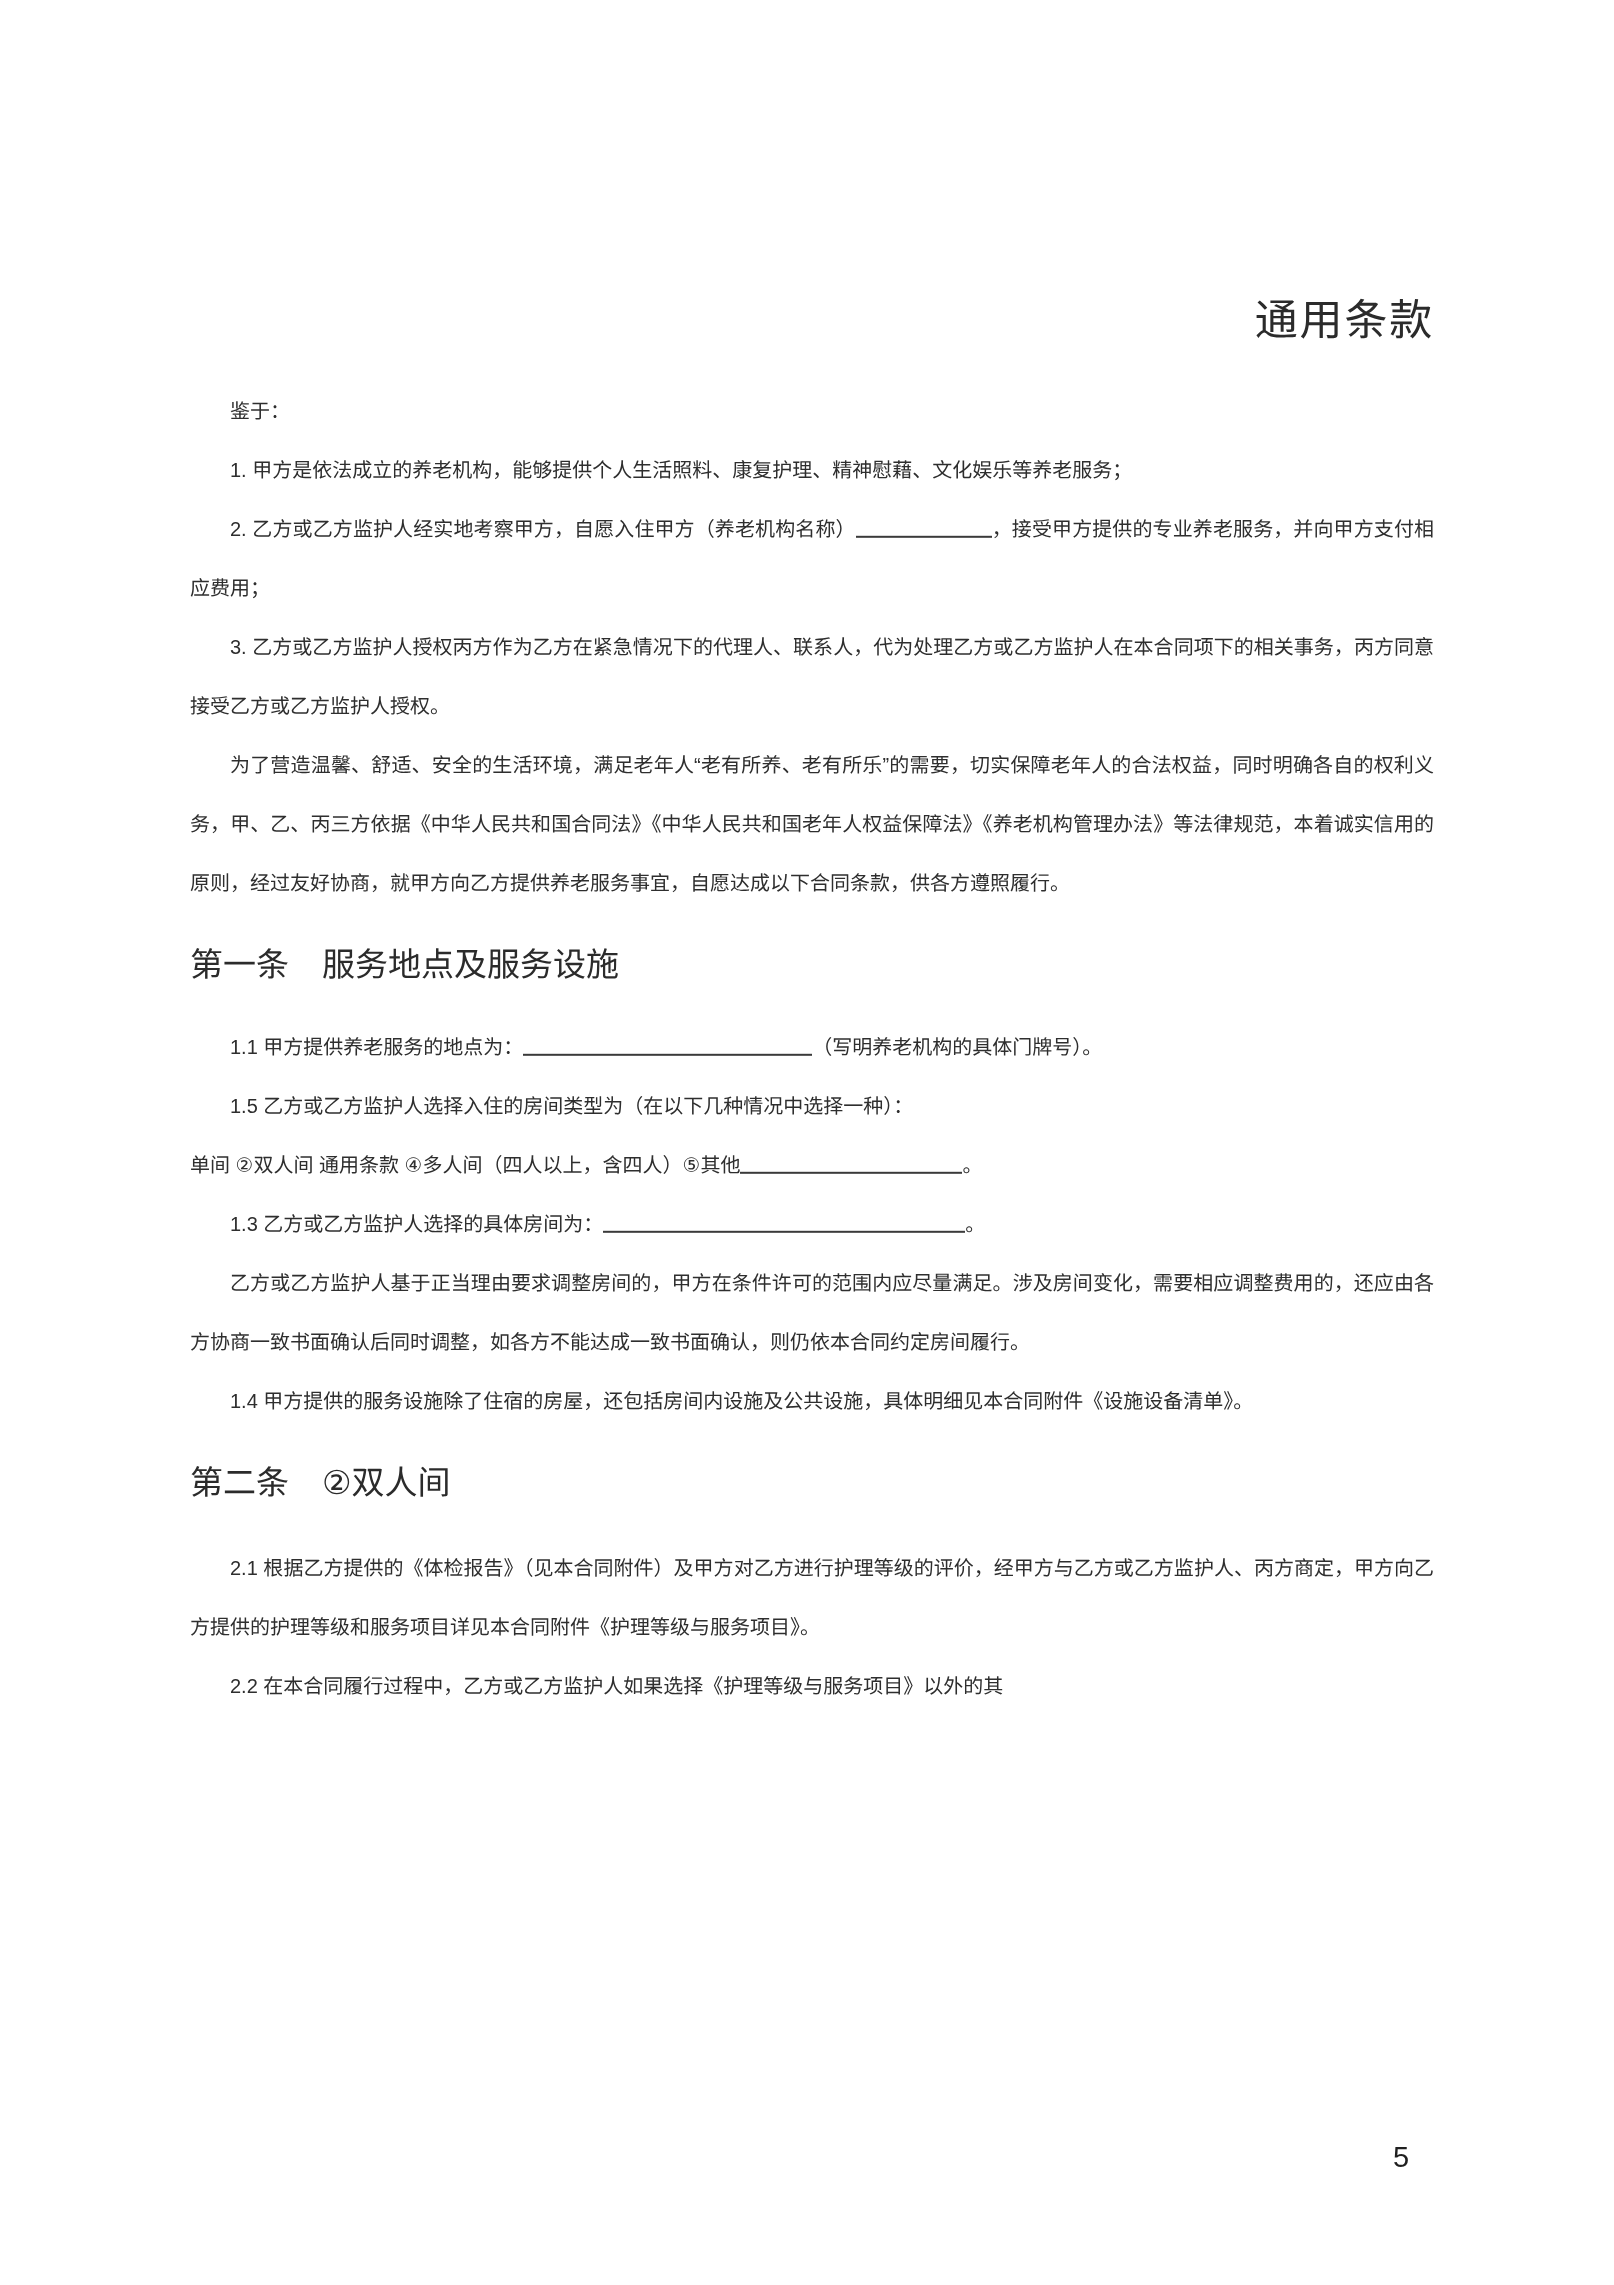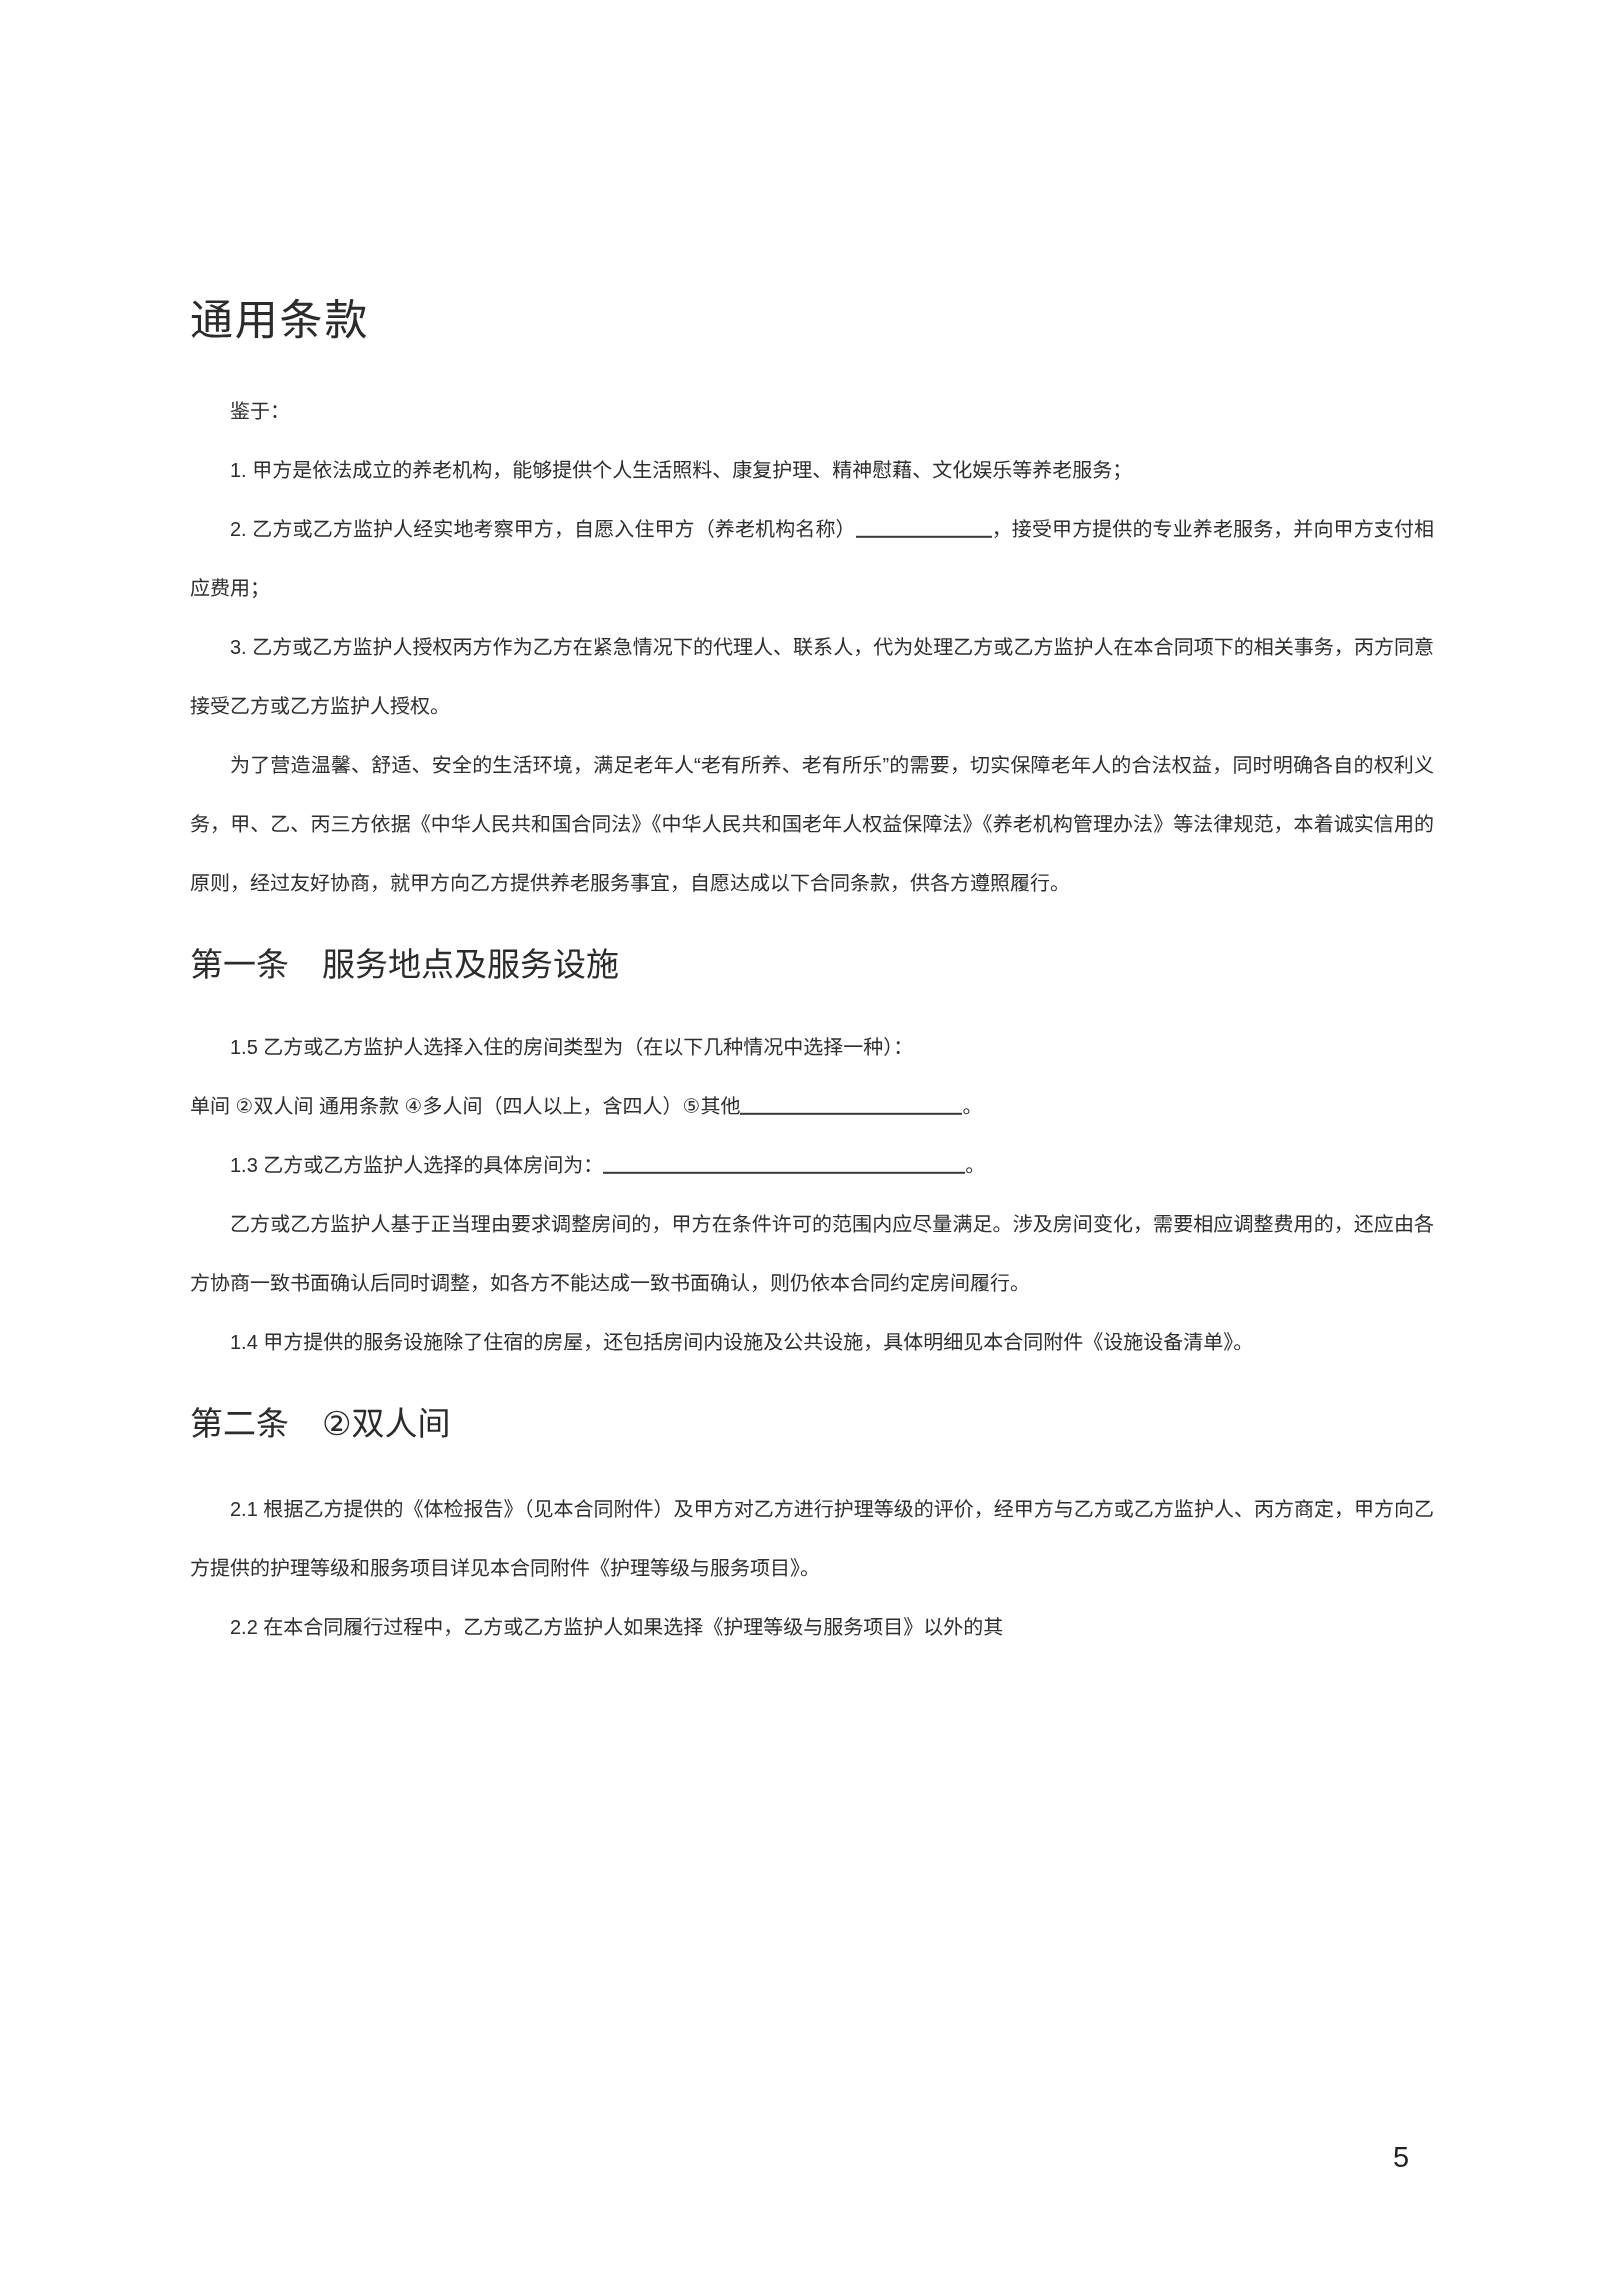--- a/index.html
+++ b/index.html
@@ -16,21 +16,21 @@
     box-sizing: border-box;
     padding: 0 181px 0 190px;
     font-family: "Liberation Sans", "DejaVu Sans", sans-serif;
     color: #2e2e2e;
   }
   .doc-title {
     margin: 294px 0 10px 0;
     font-size: 43px;
     line-height: 52px;
     font-weight: 500;
-    text-align: left;
+    text-align: right;
     letter-spacing: 1.8px;
     color: #2b2b2b;
   }
   p {
     margin: 0;
     font-size: 20px;
     line-height: 59px;
     text-align: justify;
     text-justify: inter-character;
     overflow-wrap: break-word;
@@ -78,20 +78,21 @@
   <p class="ind"><span>1. 甲方是依法成立的养老机构，能够提供个人生活照料、康复护理、精神慰藉、文化娱乐等养老服务；</span></p>
 
   <p class="ind"><span>2. 乙方或乙方监护人经实地考察甲方，自愿入住甲方（养老机构名称）</span><span class="blank b-facility"></span><span>，接受甲方提供的专业养老服务，并向甲方支付相应费用；</span></p>
 
   <p class="ind"><span>3. 乙方或乙方监护人授权丙方作为乙方在紧急情况下的代理人、联系人，代为处理乙方或乙方监护人在本合同项下的相关事务，丙方同意接受乙方或乙方监护人授权。</span></p>
 
   <p class="ind"><span>为了营造温馨、舒适、安全的生活环境，满足老年人“老有所养、老有所乐”的需要，切实保障老年人的合法权益，同时明确各自的权利义务，甲、乙、丙三方依据《中华人民共和国合同法》《中华人民共和国老年人权益保障法》《养老机构管理办法》等法律规范，本着诚实信用的原则，经过友好协商，就甲方向乙方提供养老服务事宜，自愿达成以下合同条款，供各方遵照履行。</span></p>
 
   <p class="sec-heading">第一条　服务地点及服务设施</p>
 
+  <p class="ind"><span>1.1 甲方提供养老服务的地点为：</span><span class="blank b-address"></span><span>（写明养老机构的具体门牌号）。</span></p>
 
   <p class="ind">1.5 乙方或乙方监护人选择入住的房间类型为（在以下几种情况中选择一种）：</p>
 
   <p><span>单间 ②双人间 通用条款 ④多人间（四人以上，含四人）⑤其他</span><span class="blank b-other"></span><span>。</span></p>
 
   <p class="ind"><span>1.3 乙方或乙方监护人选择的具体房间为：</span><span class="blank b-room"></span><span>。</span></p>
 
   <p class="ind"><span>乙方或乙方监护人基于正当理由要求调整房间的，甲方在条件许可的范围内应尽量满足。涉及房间变化，需要相应调整费用的，还应由各方协商一致书面确认后同时调整，如各方不能达成一致书面确认，则仍依本合同约定房间履行。</span></p>
 
   <p class="ind"><span>1.4 甲方提供的服务设施除了住宿的房屋，还包括房间内设施及公共设施，具体明细见本合同附件《设施设备清单》。</span></p>

